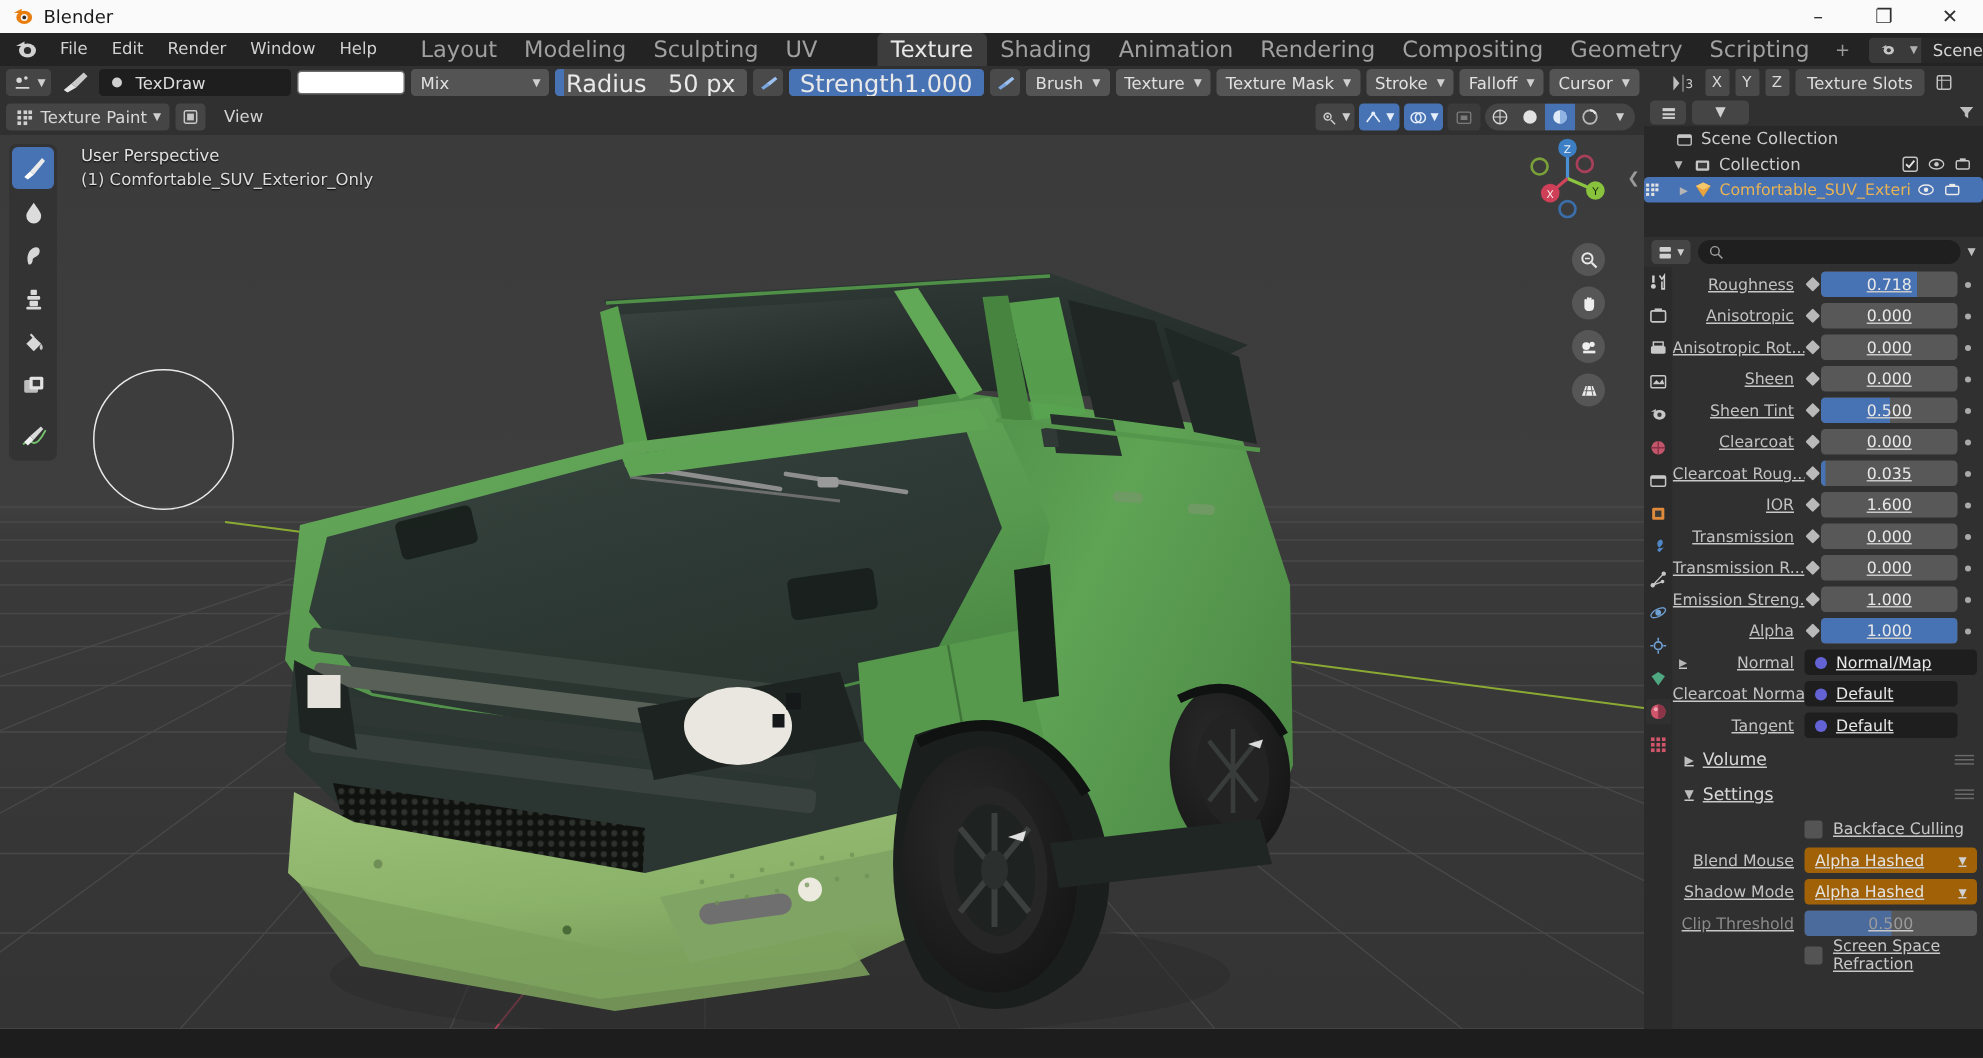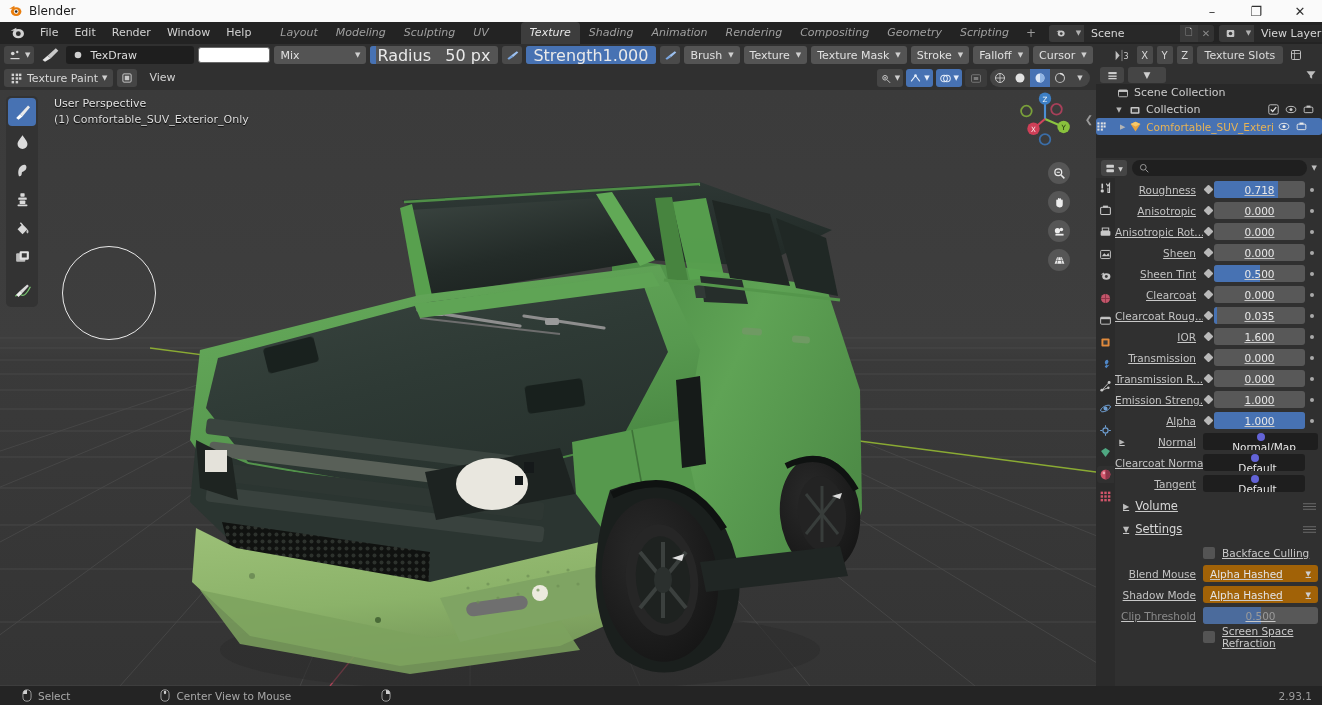--- a/index.html
+++ b/index.html
@@ -26,23 +26,22 @@
   
   .topbar{
     position:absolute; left:0; top:22px; width:1322px; height:22px;
     background:#232323; display:flex; align-items:center;
   }
   .blender-logo{ width:16px;height:16px;margin:0 7px 0 9px; flex:0 0 auto;}
   .menu{ display:flex; align-items:center; height:22px; }
   .menu-item{ padding:0 8px; height:22px; line-height:22px; color:#d2d2d2; font-size:11px; border-radius:3px;}
   .ws-tabs{ display:flex; align-items:flex-end; height:22px; margin-left:12px; }
   .ws-tab{
-    height:22px; line-height:22px; padding:0 9px; color:#a0a0a0; font-size:11px;
+    height:22px; line-height:22px; padding:0 9px; color:#a0a0a0; font-size:15px;
     border-radius:4px 4px 0 0;
-    font-style:italic;
   }
   .ws-tab.active{ background:#3d3d3d; color:#e8e8e8; }
   .ws-add{ color:#9a9a9a; padding:0 8px; height:22px; line-height:22px; font-size:12px;}
   .topbar-right{ margin-left:auto; display:flex; align-items:center; height:22px; padding-right:4px;}
   .idblock{
     display:flex; align-items:center; height:17px; background:#282828;
     border-radius:3px; margin-left:5px; overflow:hidden;
   }
   .idblock .ico{
     width:24px; height:17px; background:#3a3a3a; display:flex;align-items:center;justify-content:center;
@@ -167,21 +166,21 @@
   .prow{ display:flex; align-items:center; height:19px; margin-bottom:2px; padding-right:4px; }
   .plabel{ width:88px; text-align:right; padding-right:7px; font-size:10.5px; color:#c2c2c2; white-space:nowrap; overflow:hidden;}
   .plabel.dim{ color:#8a8a8a; }
   .pdot{ width:11px; display:flex; align-items:center; justify-content:center; }
   .pfield{
     flex:1; height:17px; border-radius:3px; background:#585858; position:relative; overflow:hidden;
     display:flex; align-items:center; justify-content:center; font-size:10.5px; color:#e8e8e8;
   }
   .pfield .bar{ position:absolute; left:0;top:0;bottom:0; background:#4772b3; }
   .pfield span{ position:relative; }
-  .pfield.dark{ background:#1e1e1e; justify-content:flex-start; padding-left:7px;flex-direction:column; }
+  .pfield.dark{ background:#1e1e1e; justify-content:flex-start; padding-left:7px; }
   .pfield.black{ background:#000; }
   .panim{ width:13px; display:flex; align-items:center; justify-content:center; }
   .dotdia{ width:7px;height:7px;background:#b9b9b9; transform:rotate(45deg); border-radius:1px;}
   .dotdia.y{ background:#d7d246; }
   .dotsm{ width:4px;height:4px;border-radius:50%;background:#a9a9a9;}
   .sockdot{ width:8px;height:8px;border-radius:50%;background:#6363d6; margin-right:6px; flex:0 0 auto;}
 
   .panel-hdr{ display:flex; align-items:center; height:20px; gap:6px; padding-left:8px; color:#d8d8d8; font-size:11.5px; margin-top:3px;}
   .panel-hdr .tri{ font-size:8px; color:#bdbdbd; }
   .panel-hdr .grip{ margin-left:auto; margin-right:6px; opacity:.45;}
@@ -1258,38 +1257,14 @@
           <div style="display:flex;align-items:center;flex:1;">
             <span class="chk"></span>
             <span class="cbtext">Screen Space Refraction</span>
           </div>
         </div>
 
       </div>
     </div>
   </div>
 
-  <div class="statusbar">
-    <div class="sb-item" style="margin-left:22px;">
-      <svg width="10" height="13" viewBox="0 0 12 16">
-        <rect x="1" y="1" width="10" height="14" rx="5" fill="none" stroke="#9e9e9e" stroke-width="1.2"></rect>
-        <path d="M1 6 L6 6 L6 1.2 A5 5 0 0 0 1 6 Z" fill="#cfcfcf"></path>
-      </svg>
-      <span>Select</span>
-    </div>
-    <div class="sb-item" style="margin-left:90px;">
-      <svg width="10" height="13" viewBox="0 0 12 16">
-        <rect x="1" y="1" width="10" height="14" rx="5" fill="none" stroke="#9e9e9e" stroke-width="1.2"></rect>
-        <rect x="4.6" y="2" width="2.8" height="4.4" rx="1.4" fill="#cfcfcf"></rect>
-      </svg>
-      <span>Center View to Mouse</span>
-    </div>
-    <div class="sb-item" style="margin-left:90px;">
-      <svg width="10" height="13" viewBox="0 0 12 16">
-        <rect x="1" y="1" width="10" height="14" rx="5" fill="none" stroke="#9e9e9e" stroke-width="1.2"></rect>
-        <path d="M11 6 L6 6 L6 1.2 A5 5 0 0 1 11 6 Z" fill="#cfcfcf"></path>
-      </svg>
-      <span></span>
-    </div>
-    <div class="sb-ver">2.93.1</div>
-  </div>
 
 </div>
 
 </body></html>

